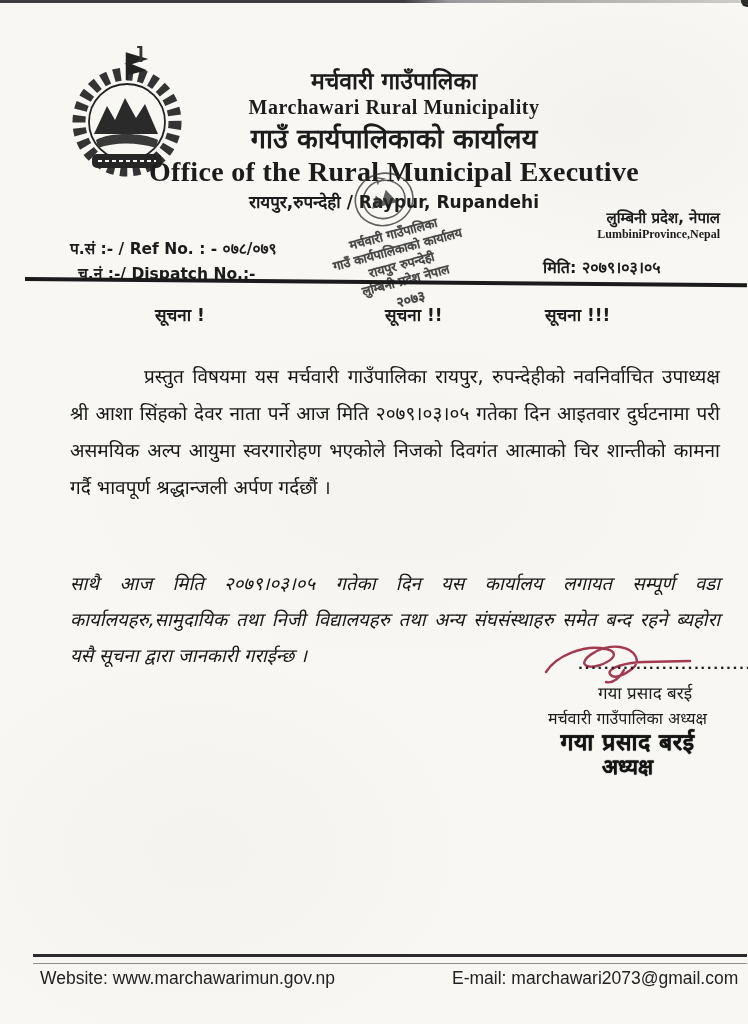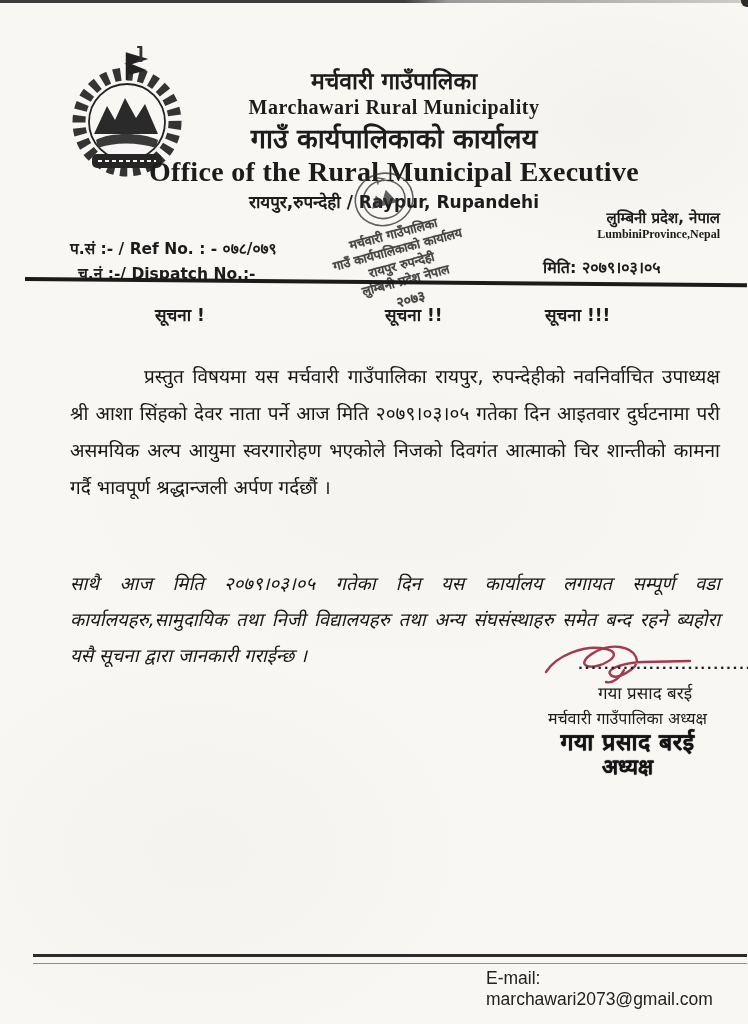--- a/index.html
+++ b/index.html
@@ -61,21 +61,21 @@
   .sig-name{left:555px;top:681px;width:180px;text-align:center;font-size:17px;font-weight:500;}
   .sig-title{left:515px;top:707px;width:225px;text-align:center;font-size:16px;}
   .stamp-name{left:515px;top:725px;width:225px;text-align:center;font-size:23px;font-weight:900;
     color:#141414;text-shadow:0 0 1px #000;letter-spacing:.5px;}
   .stamp-title{left:515px;top:752px;width:225px;text-align:center;font-size:21px;font-weight:900;
     color:#141414;text-shadow:0 0 1px #000;}
 
   .foot-rule{left:33px;top:954px;width:714px;height:6px;
     border-top:3px solid #2b2b2b;border-bottom:1px solid #8f8d88;}
   .website{left:40px;top:968px;font-size:17.5px;color:#222;}
-  .email{left:452px;top:968px;font-size:17.5px;color:#222;margin-left:34px;}
+  .email{left:452px;top:968px;font-size:17.5px;color:#222;}
 
   .bracket{left:136px;top:44px;font-size:17px;font-weight:700;color:#333;}
 </style>
 </head>
 <body>
 
 <div class="page">
 
   <div class="abs top-edge"></div>
   <div class="abs corner-dot"></div>
@@ -147,18 +147,22 @@
       </g>
     </svg>
   </div>
   <div class="abs sig-dots">...........................</div>
   <div class="abs sig-name np">गया प्रसाद बरई</div>
   <div class="abs sig-title np">मर्चवारी गाउँपालिका अध्यक्ष</div>
   <div class="abs stamp-name np">गया प्रसाद बरई</div>
   <div class="abs stamp-title np">अध्यक्ष</div>
 
   <div class="abs foot-rule"></div>
+  <div class="abs website footer-sans">
+    <span>Website:</span>
+    <span>www.marchawarimun.gov.np</span>
+  </div>
   <div class="abs email footer-sans">
     <span>E-mail:</span>
     <span>marchawari2073@gmail.com</span>
   </div>
 
 </div>
 
 </body></html>

